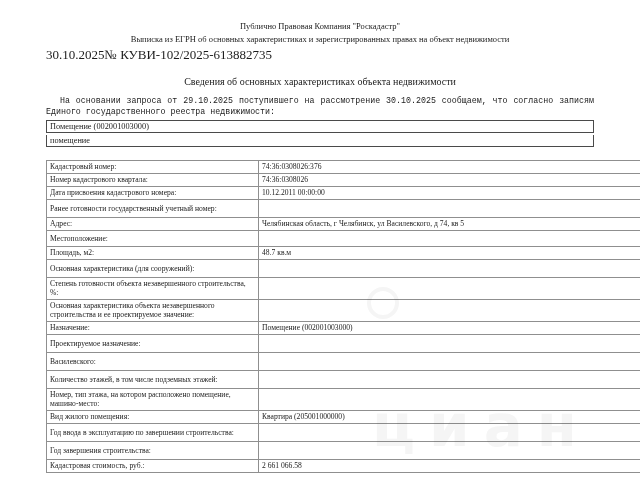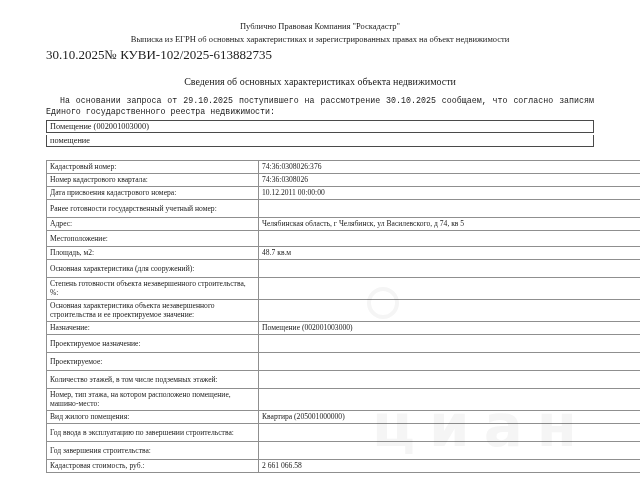--- a/index.html
+++ b/index.html
@@ -143,21 +143,21 @@
       </tr>
       <tr class="h-s">
         <td class="lbl">Назначение:</td>
         <td>Помещение (002001003000)</td>
       </tr>
       <tr class="h-t">
         <td class="lbl">Проектируемое назначение:</td>
         <td></td>
       </tr>
       <tr class="h-t">
-        <td class="lbl">Проектируемое:</td>
+        <td class="lbl">Василевского:</td>
         <td></td>
       </tr>
       <tr class="h-t">
         <td class="lbl">Количество этажей, в том числе подземных этажей:</td>
         <td></td>
       </tr>
       <tr>
         <td class="lbl">Номер, тип этажа, на котором расположено помещение, машино-место:</td>
         <td></td>
       </tr>

